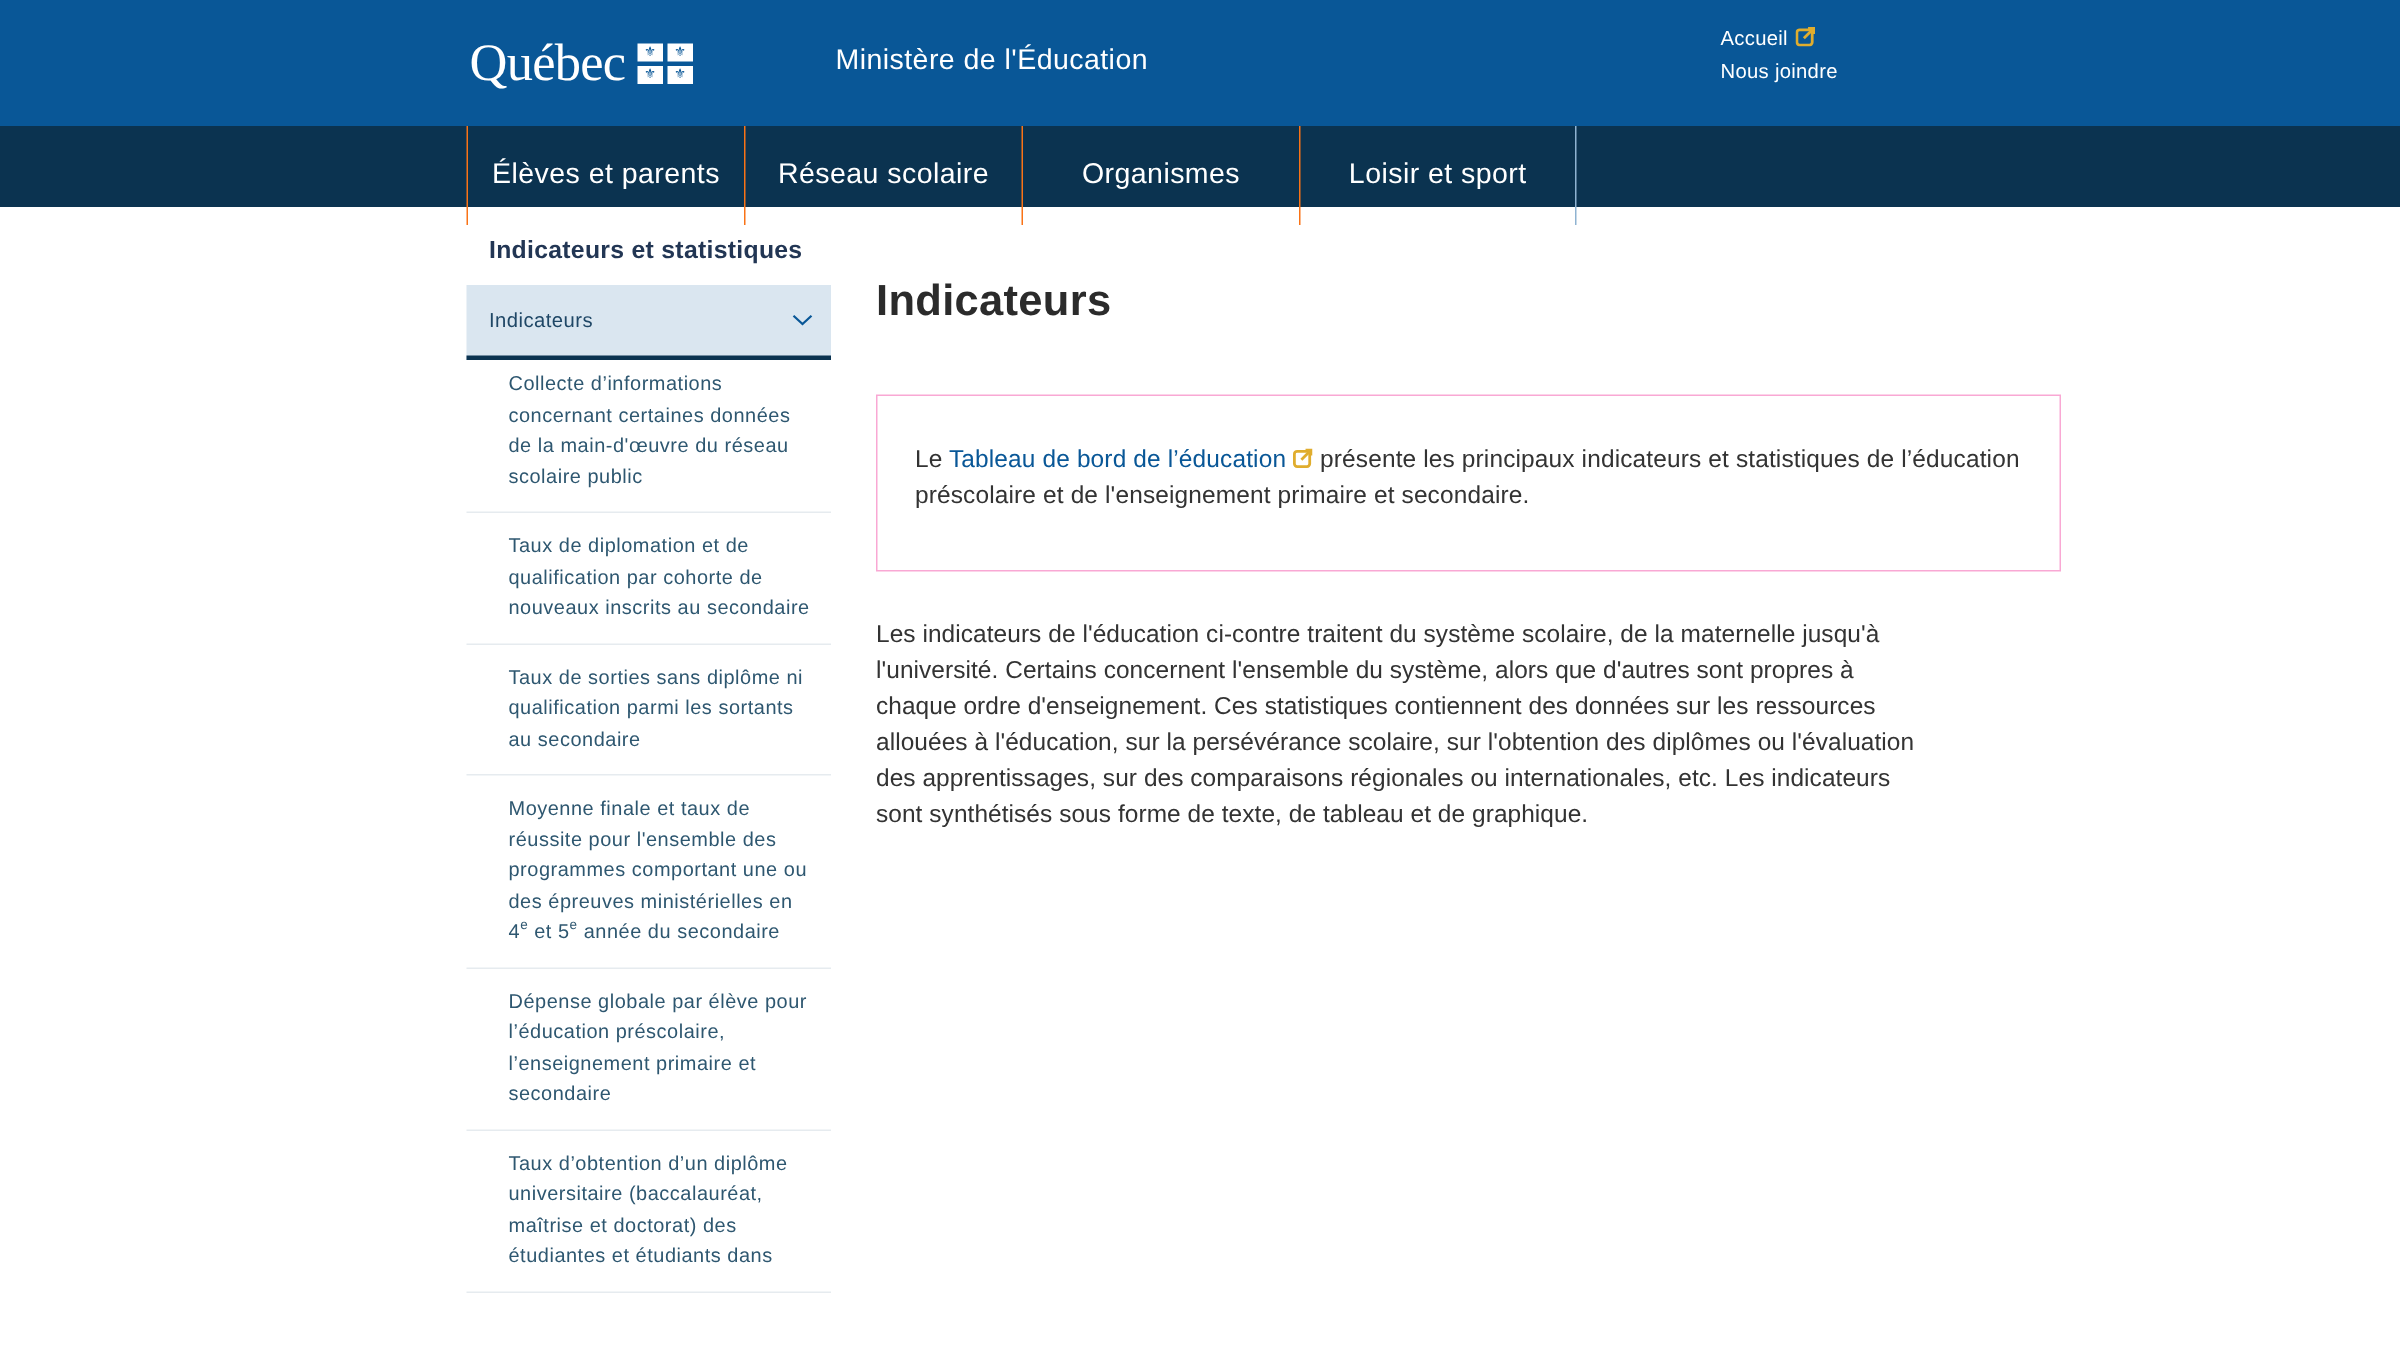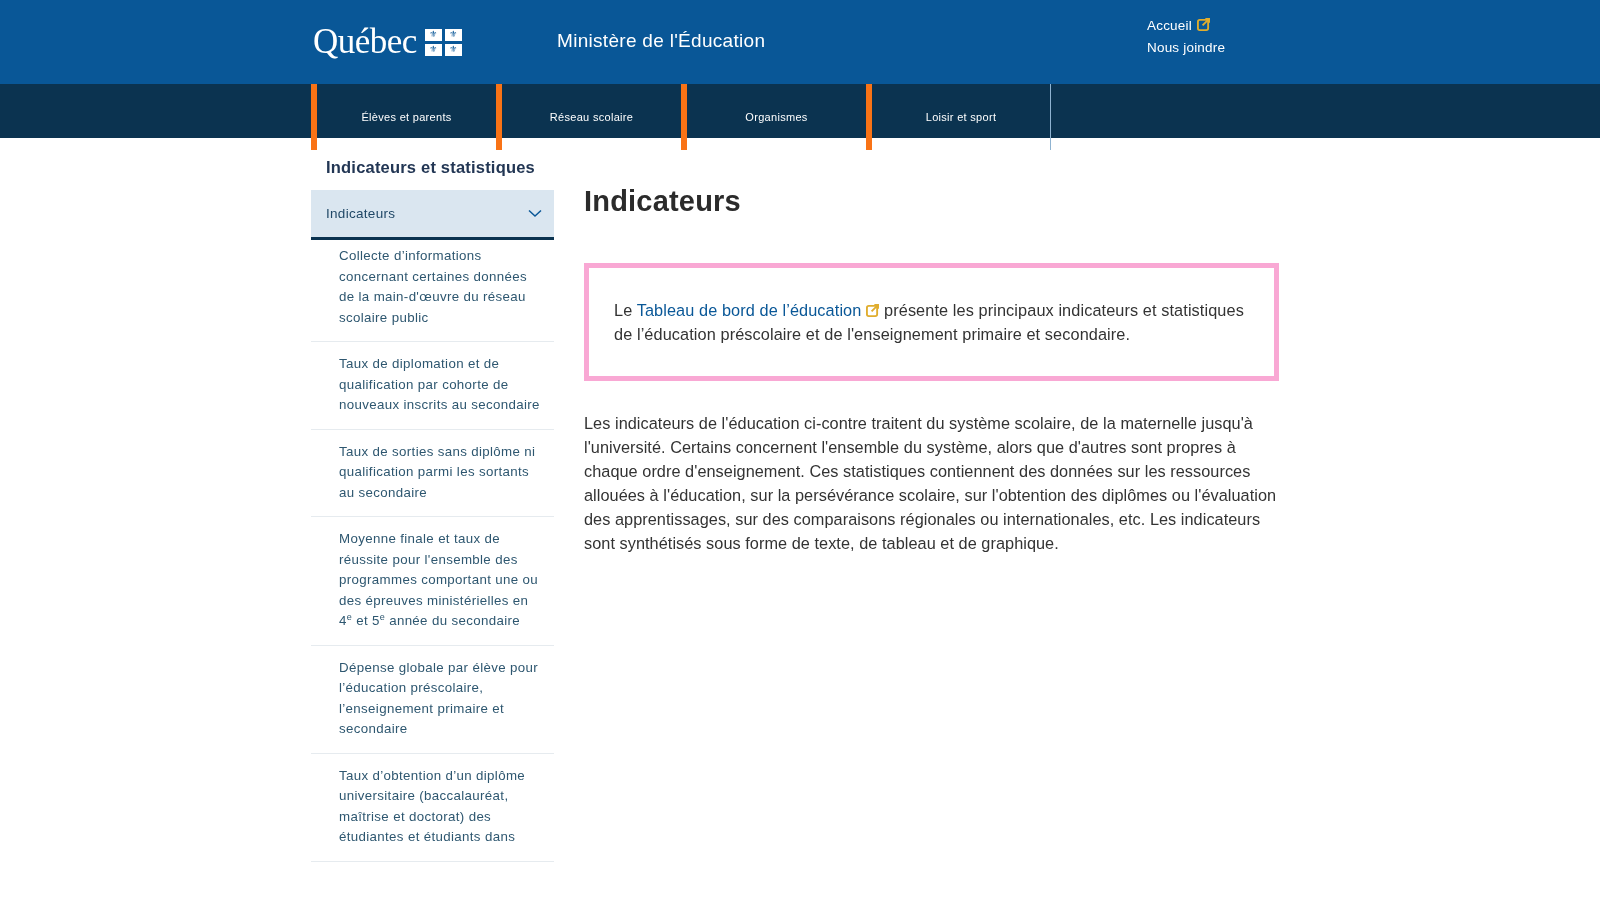--- a/index.html
+++ b/index.html
@@ -13,42 +13,42 @@
   .logo-flag { margin-left: 8px; display: grid; grid-template-columns: 17px 17px; grid-template-rows: 12px 12px; gap: 3px; }
   .logo-flag span { background: #ffffff; display: flex; align-items: center; justify-content: center; color: #095797; font-size: 9px; line-height: 1; }
   .ministry { position: absolute; left: 557px; top: 30px; font-size: 19px; color: #ffffff; letter-spacing: 0.3px; }
   .utility-links { position: absolute; left: 1147px; top: 18px; }
   .utility-link { display: flex; align-items: flex-start; font-size: 13.5px; color: #ffffff; height: 22px; text-decoration: none; letter-spacing: 0.2px; }
   .ext-icon { display: inline-block; width: 13px; height: 13px; margin-left: 5px; }
 
   
   .main-nav { position: absolute; left: 0; top: 84px; width: 1600px; height: 54px; background: #19406c; background: #0b3350; }
   .nav-inner { position: absolute; left: 311px; top: 0; height: 54px; display: flex; }
-  .nav-item { width: 185px; height: 66px; border-left: 6px solid #f97316; display: flex; align-items: center; justify-content: center; color: #ffffff; font-size: 11px; letter-spacing: 0.3px; cursor: pointer; }
+  .nav-item { width: 185px; height: 66px; border-left: 1px solid #f97316; display: flex; align-items: center; justify-content: center; color: #ffffff; font-size: 19px; letter-spacing: 0.3px; cursor: pointer; }
   .nav-item:last-of-type { border-right: 1px solid #8fb3d1; }
   .search-box { position: absolute; left: 1073px; top: 10px; width: 198px; height: 31px; border-bottom: 1.5px solid #ffffff; margin-top: 48px; }
   .search-input { position: absolute; left: 0; top: 2px; width: 160px; height: 24px; background: transparent; border: none; outline: none; color: #ffffff; font-size: 16.5px; font-family: "Liberation Sans", "DejaVu Sans", sans-serif; letter-spacing: 0.2px; }
   .search-input::placeholder { color: #ffffff; opacity: 1; }
   .search-btn { position: absolute; right: 4px; top: 0; width: 26px; height: 28px; background: transparent; border: none; cursor: pointer; }
 
   
   .sidebar { position: absolute; left: 311px; top: 150px; width: 243px; }
   .sidebar-title { font-size: 16.5px; font-weight: bold; color: #223654; padding: 8px 15px 0 15px; height: 40px; letter-spacing: 0.2px; }
   .sidebar-active { margin-top: 0; height: 50px; background: #dae6f0; border-bottom: 3px solid #0b3350; display: flex; align-items: center; justify-content: space-between; padding: 0 12px 0 15px; cursor: pointer; }
   .sidebar-active-label { font-size: 13.5px; color: #223654; letter-spacing: 0.3px; color: #1f4766; }
   .chevron { width: 14px; height: 9px; }
   .sidebar-list { list-style: none; }
   .sidebar-item { padding: 12px 10px 13px 28px; border-bottom: 1px solid #e6ebef; font-size: 13.3px; line-height: 20.5px; color: #2e5770; letter-spacing: 0.35px; cursor: pointer; }
   .sidebar-item:first-child { padding-top: 6px; }
   .sidebar-item sup { font-size: 9px; line-height: 0; }
 
   
   .content { position: absolute; left: 584px; top: 150px; width: 695px; }
   .page-title { font-size: 29px; font-weight: bold; color: #2b2b2b; margin-top: 33px; letter-spacing: 0.2px; line-height: 36px; }
-  .callout { margin-top: 44px; width: 695px; height: 118px; border: 5px solid #f9a8d4; padding: 30px 24px 0 25px; }
+  .callout { margin-top: 44px; width: 790px; height: 118px; border: 1px solid #f9a8d4; padding: 30px 24px 0 25px; }
   .callout p { font-size: 16.3px; line-height: 24px; color: #333333; letter-spacing: 0.1px; }
   .callout a { color: #095797; text-decoration: none; }
   .body-text { margin-top: 30px; font-size: 16.3px; line-height: 24px; color: #333333; letter-spacing: 0.05px; }
 </style>
 </head>
 <body>
 
 <header class="top-header">
   <div class="logo">
     <span class="logo-word">Québec</span>

